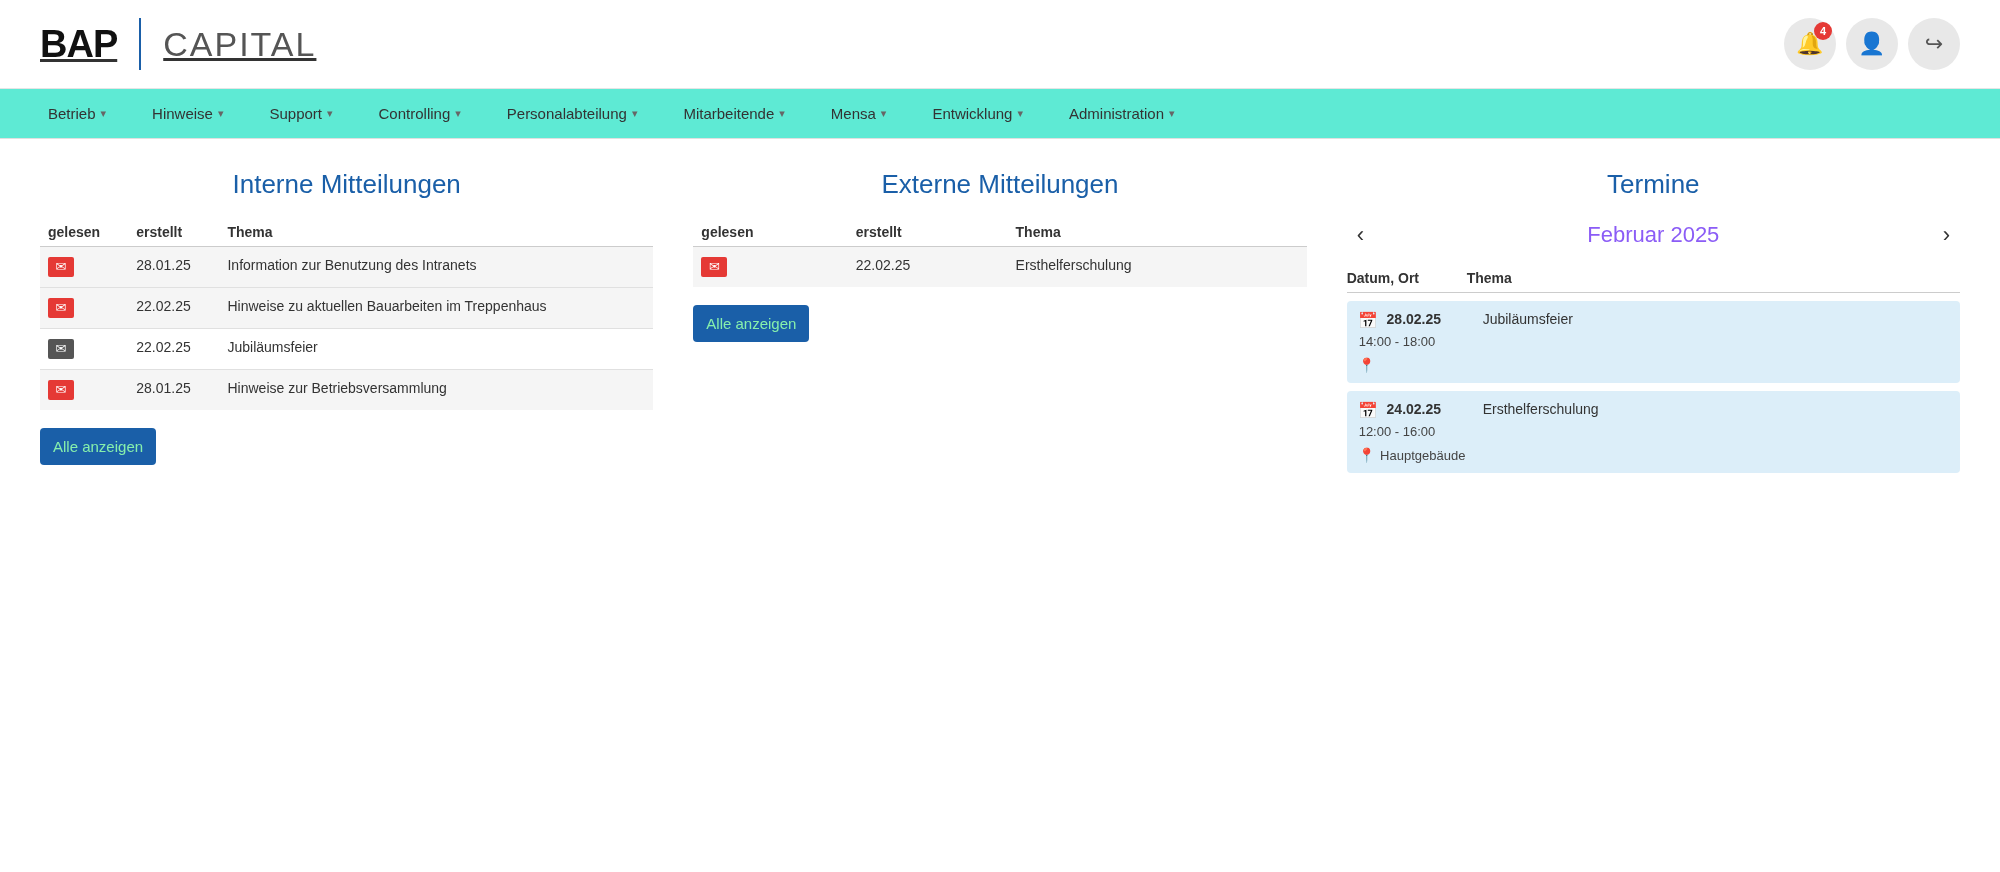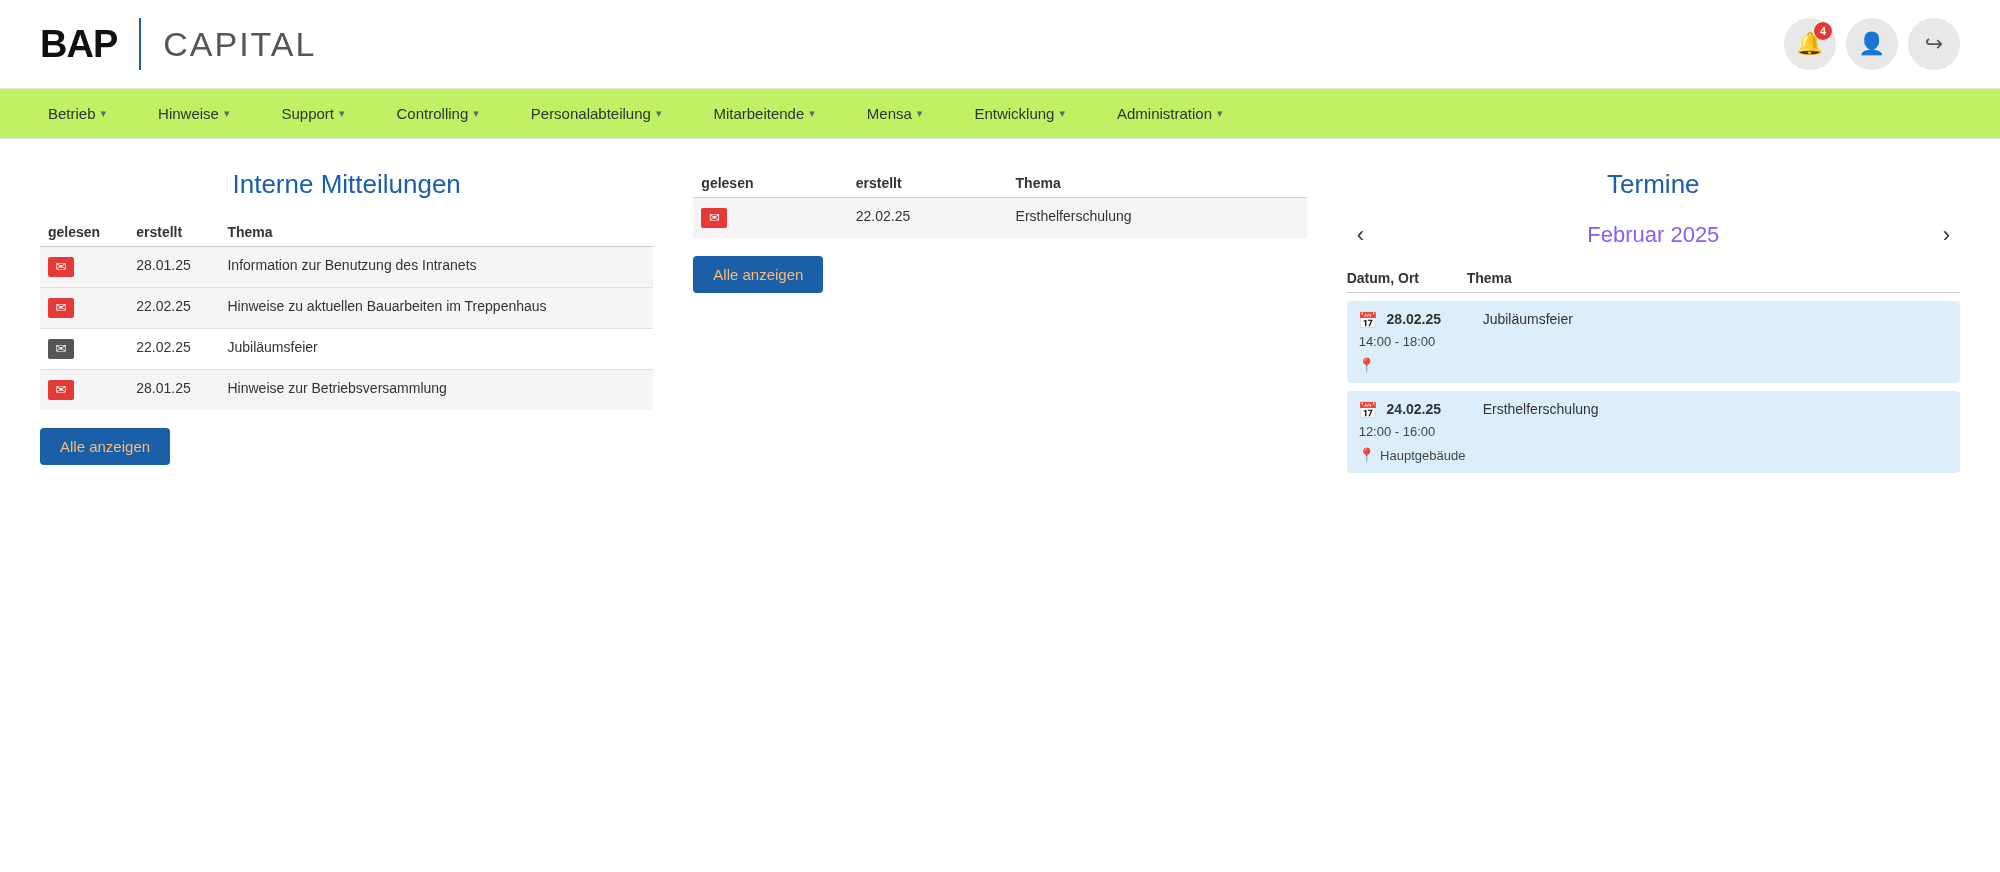--- a/index.html
+++ b/index.html
@@ -11,20 +11,21 @@
       align-items: center;
       justify-content: space-between;
       padding: 18px 40px;
       border-bottom: 1px solid #e5e5e5;
       background: #fff;
     }
     .logo {
       display: flex;
       align-items: center;
       gap: 12px;
+      text-decoration: underline;
     }
     .logo-bap {
       font-size: 38px;
       font-weight: 900;
       color: #111;
       letter-spacing: -1px;
     }
     .logo-divider {
       width: 2px;
       height: 52px;
@@ -68,26 +69,26 @@
       border-radius: 50%;
       width: 18px;
       height: 18px;
       display: flex;
       align-items: center;
       justify-content: center;
     }
 
     
     .navbar {
-      background: #bef264;
+      background: #5eead4;
       border-bottom: 1px solid #e0e0e0;
       padding: 0 30px;
       display: flex;
       align-items: flex-start;
-      gap: 16px;
+      gap: 10px;
     }
     .nav-item {
       padding: 16px 18px;
       font-size: 15px;
       color: #333;
       cursor: pointer;
       display: flex;
       align-items: center;
       gap: 5px;
       white-space: nowrap;
@@ -157,23 +158,23 @@
       border-radius: 2px;
       color: #fff;
       font-size: 13px;
       text-align: center;
       line-height: 20px;
     }
 
     .btn-show-all {
       margin-top: 18px;
       background: #1a5fa8;
-      color: #fdba74;
+      color: #86efac;
       border: none;
-      padding: 10px 20px;
+      padding: 10px 13px;
       font-size: 15px;
       border-radius: 4px;
       cursor: pointer;
     }
 
     
     .termine-header {
       display: flex;
       align-items: center;
       justify-content: space-between;
@@ -341,20 +342,21 @@
     </td>
     <td style="white-space:nowrap; color:#333;">28.01.25</td>
     <td>Hinweise zur Betriebsversammlung</td>
   </tr>
         </tbody>
     </table>
     <button class="btn-show-all">Alle anzeigen</button>
   </section>
 
   <section>
+    <h2 class="section-title">Externe Mitteilungen</h2>
     <table class="msg-table">
       <thead>
         <tr>
           <th>gelesen</th>
           <th>erstellt</th>
           <th>Thema</th>
         </tr>
       </thead>
       <tbody id="externe-rows">
       <tr class="unread-row">

